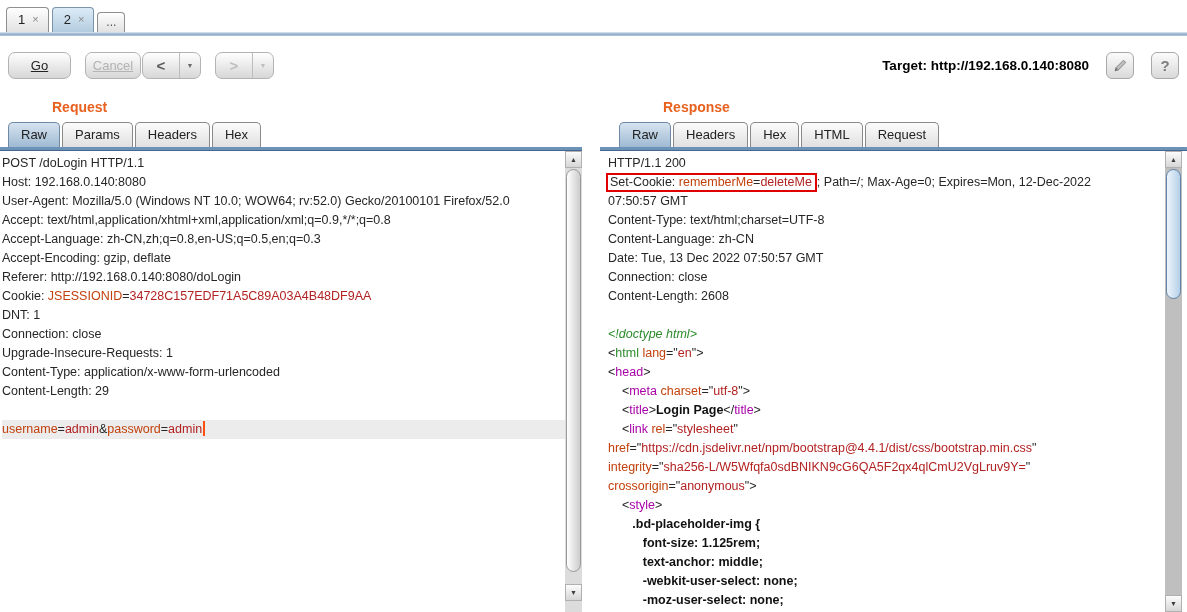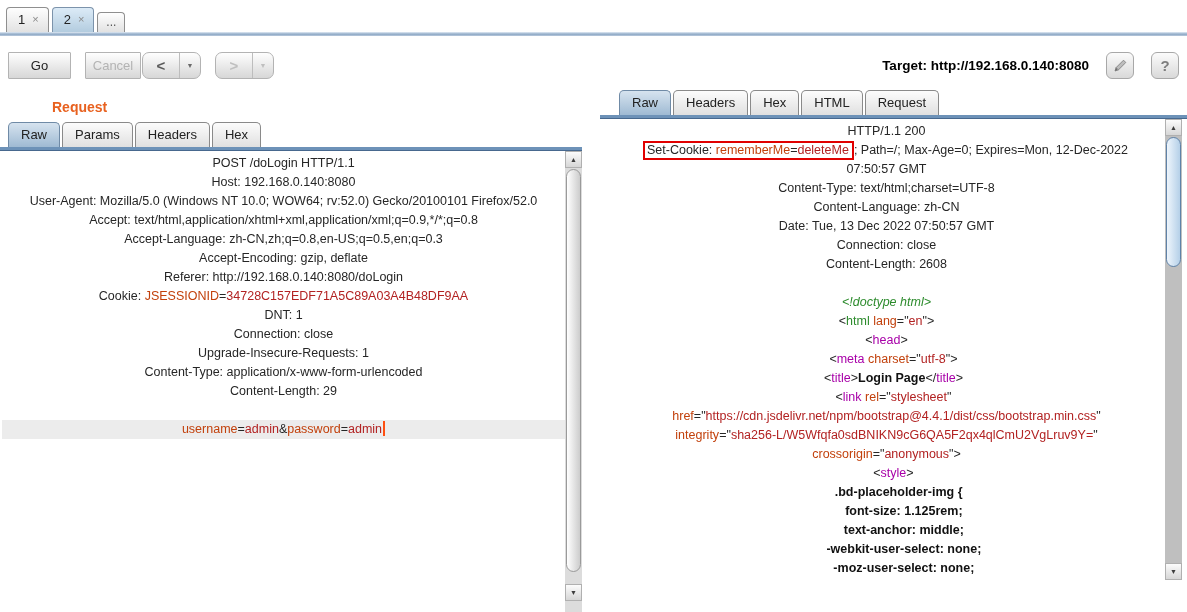--- a/index.html
+++ b/index.html
@@ -12,23 +12,23 @@
   .stab{display:inline-flex;align-items:center;gap:7px;border:1px solid #8f8f8f;border-bottom:none;
         border-radius:4px 4px 0 0;padding:4px 9px 5px 11px;margin-right:3px;font-size:13px;color:#222;
         background:linear-gradient(#fefefe,#e2e2e2);cursor:default;}
   .stab.sel{background:linear-gradient(#dcebf7,#b3ccdf);border-color:#7c93ab;}
   .stab .x{color:#8a8a8a;font-size:11px;line-height:1;}
   .stab.mini{padding:2px 8px 3px;font-size:12px;color:#555;}
   .strip-line{height:4px;background:linear-gradient(#e3ecf5 0%,#8ea9c6 55%,#b9c9dc 100%);}
 
   
   .toolbar{height:54px;box-sizing:border-box;padding:16px 8px 0 8px;display:flex;align-items:flex-start;}
-  .btn{height:27px;box-sizing:border-box;border:1px solid #b3b3b3;border-radius:1px;
+  .btn{height:27px;box-sizing:border-box;border:1px solid #b3b3b3;border-radius:7px;
        background:linear-gradient(#fefefe,#d7d7d7);font-size:13px;color:#222;
-       display:inline-flex;align-items:center;justify-content:center;cursor:default;}
+       display:inline-flex;align-items:center;justify-content:center;cursor:default;text-decoration:underline;}
   .btn.primary{width:63px;margin-right:14px;}
   .btn.disabled{color:#b3b3b3;}
   .btn.cancel{width:56px;margin-right:1px;}
   .splitbtn{height:27px;box-sizing:border-box;border:1px solid #b3b3b3;border-radius:7px;overflow:hidden;
             display:inline-flex;background:linear-gradient(#fefefe,#d7d7d7);margin-right:14px;}
   .splitbtn .arr{width:36px;display:flex;align-items:center;justify-content:center;
                  font-size:15px;font-weight:bold;color:#5a5a5a;}
   .splitbtn .caret{width:20px;border-left:1px solid #bdbdbd;display:flex;align-items:center;justify-content:center;
                    font-size:7px;color:#6a6a6a;}
   .splitbtn.disabled .arr,.splitbtn.disabled .caret{color:#bfbfbf;}
@@ -47,21 +47,21 @@
   .panel-resp .phead{margin-left:19px;}
   .etabs{display:flex;padding-left:8px;}
   .panel-resp .etabs{padding-left:19px;}
   .etab{border:1px solid #8a8a8a;border-bottom:none;border-radius:5px 5px 0 0;padding:4px 12px 5px;
         margin-right:2px;font-size:13px;color:#222;background:linear-gradient(#fcfcfc,#e0e0e0);cursor:default;}
   .etab.sel{background:linear-gradient(#d6e3ef,#9fbad3);border-color:#6f8aa6;}
   .etab-line{height:3px;background:#6d92b8;border-bottom:1px solid #47688e;}
 
   
   .editor{display:flex;height:461px;background:#fff;}
-  .code{flex:1;overflow:hidden;padding:3px 0 8px 2px;font-size:12.5px;line-height:19px;color:#262626;white-space:pre;text-align:center;}
+  .code{flex:1;overflow:hidden;padding:3px 0 8px 2px;font-size:12.5px;line-height:19px;color:#262626;white-space:pre;}
   .panel-resp .code{padding-left:8px;}
   .ln{height:19px;}
   .ln.hl{background:#ececec;}
   .c-k{color:#c2410c}
   .c-v{color:#b22222}
   .c-m{color:#a800a8}
   .c-g{color:#2c8b2c}
   .c-d{color:#2c8b2c;font-style:italic}
   .c-b{font-weight:bold;color:#111}
   .redbox{border:2px solid #e10000;padding:0 3px 1px 2px;margin-left:-2px;}
@@ -144,20 +144,21 @@
           <div class="sb-track">
             <div class="thumb thumb-req"></div>
           </div>
           <div class="sb-btn">▼</div>
           <div class="sb-stub"></div>
         </div>
       </div>
     </div>
 
     <div class="panel panel-resp">
+      <div class="phead">Response</div>
       <div class="etabs" id="resp-tabs">
           <div class="etab sel">Raw</div>
           <div class="etab">Headers</div>
           <div class="etab">Hex</div>
           <div class="etab">HTML</div>
           <div class="etab">Request</div>
         </div>
       <div class="etab-line"></div>
       <div class="editor">
         <div class="code" id="resp-code"><div class="ln"><span>HTTP/1.1 200</span></div><div class="ln"><span class="redbox"><span>Set-Cookie: </span><span class="c-k">rememberMe</span><span>=</span><span class="c-v">deleteMe</span></span><span>; Path=/; Max-Age=0; Expires=Mon, 12-Dec-2022</span></div><div class="ln"><span>07:50:57 GMT</span></div><div class="ln"><span>Content-Type: text/html;charset=UTF-8</span></div><div class="ln"><span>Content-Language: zh-CN</span></div><div class="ln"><span>Date: Tue, 13 Dec 2022 07:50:57 GMT</span></div><div class="ln"><span>Connection: close</span></div><div class="ln"><span>Content-Length: 2608</span></div><div class="ln"></div><div class="ln"><span class="c-d">&lt;!doctype html&gt;</span></div><div class="ln"><span>&lt;</span><span class="c-g">html</span><span> </span><span class="c-k">lang</span><span>="</span><span class="c-v">en</span><span>"&gt;</span></div><div class="ln"><span>&lt;</span><span class="c-m">head</span><span>&gt;</span></div><div class="ln"><span>    &lt;</span><span class="c-m">meta</span><span> </span><span class="c-k">charset</span><span>="</span><span class="c-v">utf-8</span><span>"&gt;</span></div><div class="ln"><span>    &lt;</span><span class="c-m">title</span><span>&gt;</span><span class="c-b">Login Page</span><span>&lt;/</span><span class="c-m">title</span><span>&gt;</span></div><div class="ln"><span>    &lt;</span><span class="c-m">link</span><span> </span><span class="c-k">rel</span><span>="</span><span class="c-v">stylesheet</span><span>"</span></div><div class="ln"><span class="c-k">href</span><span>="</span><span class="c-v">https://cdn.jsdelivr.net/npm/bootstrap@4.4.1/dist/css/bootstrap.min.css</span><span>"</span></div><div class="ln"><span class="c-k">integrity</span><span>="</span><span class="c-v">sha256-L/W5Wfqfa0sdBNIKN9cG6QA5F2qx4qlCmU2VgLruv9Y=</span><span>"</span></div><div class="ln"><span class="c-k">crossorigin</span><span>="</span><span class="c-v">anonymous</span><span>"&gt;</span></div><div class="ln"><span>    &lt;</span><span class="c-m">style</span><span>&gt;</span></div><div class="ln"><span class="c-b">       .bd-placeholder-img {</span></div><div class="ln"><span class="c-b">          font-size: 1.125rem;</span></div><div class="ln"><span class="c-b">          text-anchor: middle;</span></div><div class="ln"><span class="c-b">          -webkit-user-select: none;</span></div><div class="ln"><span class="c-b">          -moz-user-select: none;</span></div></div>

